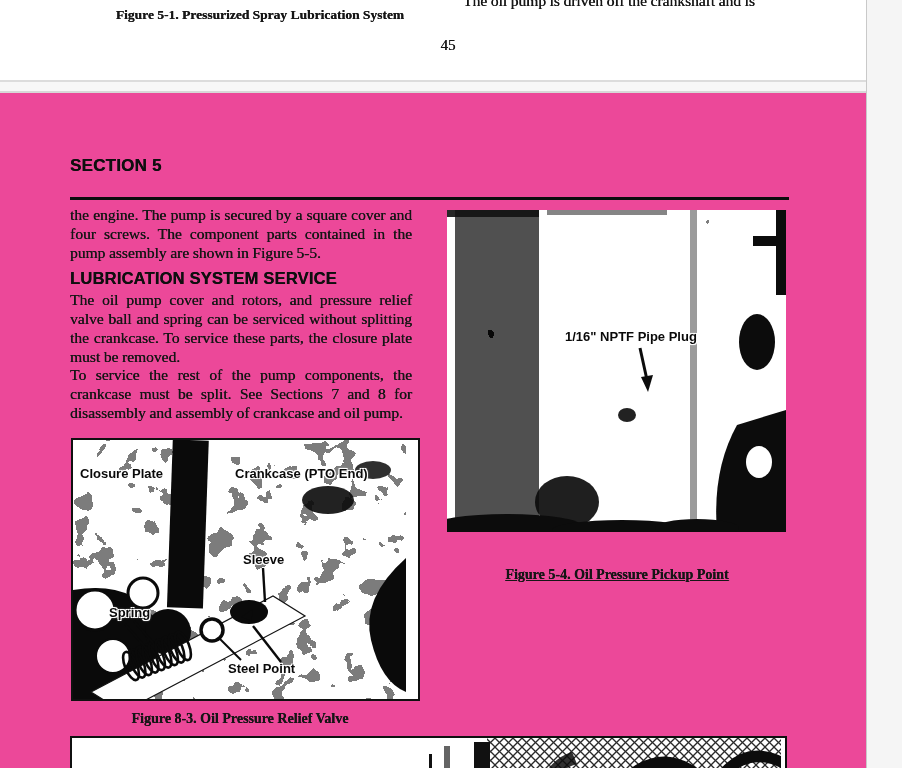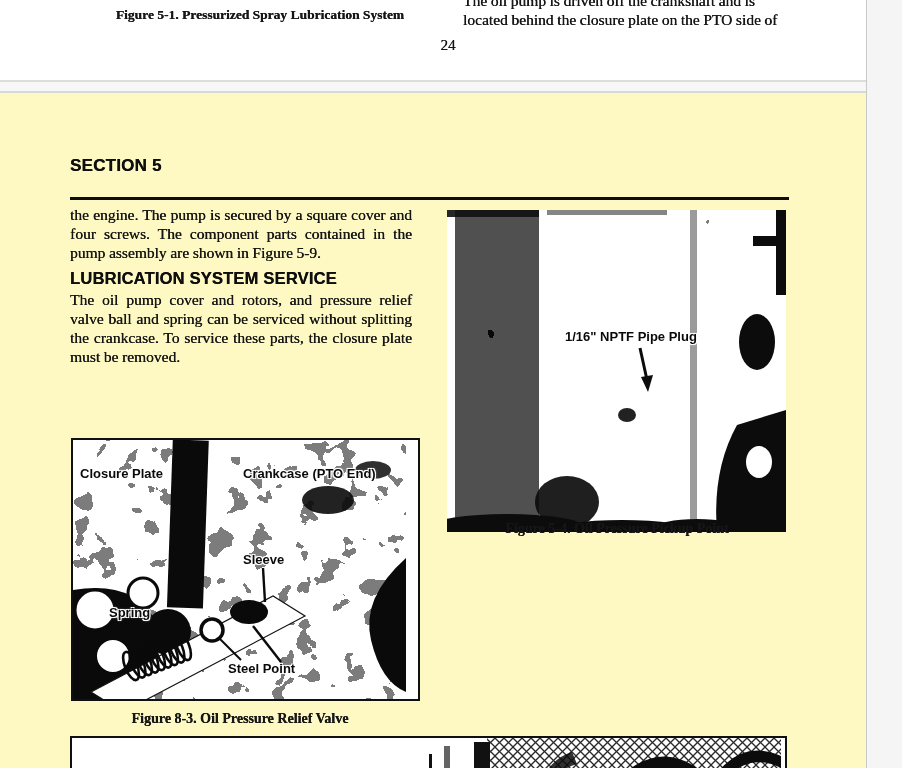--- a/index.html
+++ b/index.html
@@ -25,37 +25,37 @@
 </style>
 </head>
 <body>
 
 <div id="viewer">
 
   <div class="abs" style="left:0;top:0;width:866px;height:80px;background:#fff;">
     <div class="abs caption" style="left:104px;top:7px;width:312px;font-size:13.5px;">Figure 5-1. Pressurized Spray Lubrication System</div>
     <div class="abs body-text" style="left:463px;top:-9px;width:338px;">
       <div>The oil pump is driven off the crankshaft and is</div>
-      <div>located behind the closure plate on the PTO side of</div>
     </div>
-    <div class="abs" style="left:428px;top:37px;width:40px;text-align:center;font-size:15px;text-shadow:0.3px 0 0 currentColor;">24</div>
+    <div class="abs" style="left:428px;top:37px;width:40px;text-align:center;font-size:15px;text-shadow:0.3px 0 0 currentColor;">45</div>
   </div>
 
   <div class="abs" id="page-sep"></div>
 
-  <div class="abs" style="left:0;top:93px;width:866px;height:675px;background:#fef9c3;">
+  <div class="abs" style="left:0;top:93px;width:866px;height:675px;background:#ec4899;">
 
     <div class="abs sans-head" style="left:70px;top:63px;font-size:17px;line-height:19.5px;">
       <div>SECTION 5</div>
     </div>
     <div class="abs rule" style="left:70px;top:104px;width:719px;height:3px;"></div>
 
-    <div class="abs body-text" style="left:70px;top:112px;width:342px;">the engine. The pump is secured by a square cover and four screws. The component parts contained in the pump assembly are shown in Figure 5-9.</div>
+    <div class="abs body-text" style="left:70px;top:112px;width:342px;">the engine. The pump is secured by a square cover and four screws. The component parts contained in the pump assembly are shown in Figure 5-5.</div>
     <div class="abs body-text" style="left:70px;top:197px;width:342px;">The oil pump cover and rotors, and pressure relief valve ball and spring can be serviced without splitting the crankcase. To service these parts, the closure plate must be removed.</div>
     <div class="abs sans-head" style="left:70px;top:176px;font-size:16.5px;">LUBRICATION SYSTEM SERVICE</div>
+    <div class="abs body-text" style="left:70px;top:272px;width:342px;">To service the rest of the pump components, the crankcase must be split. See Sections 7 and 8 for disassembly and assembly of crankcase and oil pump.</div>
 
     <div class="abs fig-box" style="left:71px;top:345px;width:333px;height:259px;padding-left:12px;">
       <svg width="333" height="259" style="position:absolute;left:0;top:0;">
         <defs>
           <filter id="f53a" x="-5%" y="-5%" width="110%" height="110%">
             <feTurbulence type="fractalNoise" baseFrequency="0.045" numOctaves="3" seed="14"></feTurbulence>
             <feColorMatrix type="saturate" values="0"></feColorMatrix>
             <feComponentTransfer>
               <feFuncR type="discrete" tableValues="0 0 1 1 1"></feFuncR>
                 <feFuncG type="discrete" tableValues="0 0 1 1 1"></feFuncG>
@@ -105,21 +105,21 @@
         <circle cx="139" cy="190" r="11" fill="#fff" stroke="#0a0a0a" stroke-width="3.5"></circle>
 
         <line x1="52" y1="184" x2="72" y2="207" stroke="#0a0a0a" stroke-width="2.4"></line>
         <line x1="61" y1="181" x2="81" y2="204" stroke="#0a0a0a" stroke-width="2.4"></line>
         <line x1="190" y1="128" x2="192" y2="162" stroke="#0a0a0a" stroke-width="2.4"></line>
         <line x1="208" y1="222" x2="180" y2="186" stroke="#0a0a0a" stroke-width="2.4"></line>
         <polygon points="176,181 170,172 184,172" fill="#0a0a0a" transform="rotate(-35 177 177)"></polygon>
         <line x1="146" y1="198" x2="168" y2="220" stroke="#0a0a0a" stroke-width="2"></line>
       </svg>
       <div class="photo-label" style="left:7px;top:26px;">Closure Plate</div>
-      <div class="photo-label" style="left:170px;top:26px;text-align:center;">Crankcase (PTO End)</div>
+      <div class="photo-label" style="left:162px;top:26px;text-align:center;">Crankcase (PTO End)</div>
       <div class="photo-label" style="left:170px;top:112px;">Sleeve</div>
       <div class="photo-label" style="left:36px;top:165px;">Spring</div>
       <div class="photo-label" style="left:155px;top:221px;">Steel Point</div>
     </div>
     <div class="abs caption" style="left:70px;top:618px;width:340px;">Figure 8-3. Oil Pressure Relief Valve</div>
 
     <div class="abs" style="left:447px;top:117px;width:339px;height:322px;">
       <svg width="339" height="322" style="position:absolute;left:0;top:0;">
         <defs>
           <filter id="f54a" x="-5%" y="-5%" width="110%" height="110%">
@@ -149,21 +149,21 @@
         <ellipse cx="120" cy="292" rx="32" ry="26" fill="#0c0c0c" opacity="0.92"></ellipse>
         <ellipse cx="60" cy="316" rx="75" ry="12" fill="#0c0c0c"></ellipse>
         <ellipse cx="175" cy="320" rx="70" ry="10" fill="#0c0c0c"></ellipse>
         <ellipse cx="250" cy="318" rx="42" ry="9" fill="#0c0c0c"></ellipse>
         <ellipse cx="180" cy="205" rx="9" ry="7" fill="#222"></ellipse>
         <line x1="193" y1="138" x2="200" y2="170" stroke="#0c0c0c" stroke-width="3"></line>
         <polygon points="194,167 206,165 201,182" fill="#0c0c0c"></polygon>
       </svg>
       <div class="photo-label" style="left:118px;top:119px;">1/16" NPTF Pipe Plug</div>
     </div>
-    <div class="abs caption" style="left:447px;top:428px;width:340px;">Figure 5-4. Oil Pressure Pickup Point</div>
+    <div class="abs caption" style="left:447px;top:474px;width:340px;text-decoration:underline;">Figure 5-4. Oil Pressure Pickup Point</div>
 
     <div class="abs fig-box" style="left:70px;top:643px;width:713px;height:46px;">
       <svg width="709" height="42" style="position:absolute;left:0;top:0;">
         <defs>
           <pattern id="xh" width="9" height="9" patternUnits="userSpaceOnUse">
             <rect width="9" height="9" fill="#fff"></rect>
             <path d="M0,9 L9,0" stroke="#2a2a2a" stroke-width="1.3"></path>
             <path d="M0,0 L9,9" stroke="#2a2a2a" stroke-width="1.3"></path>
           </pattern>
         </defs>

